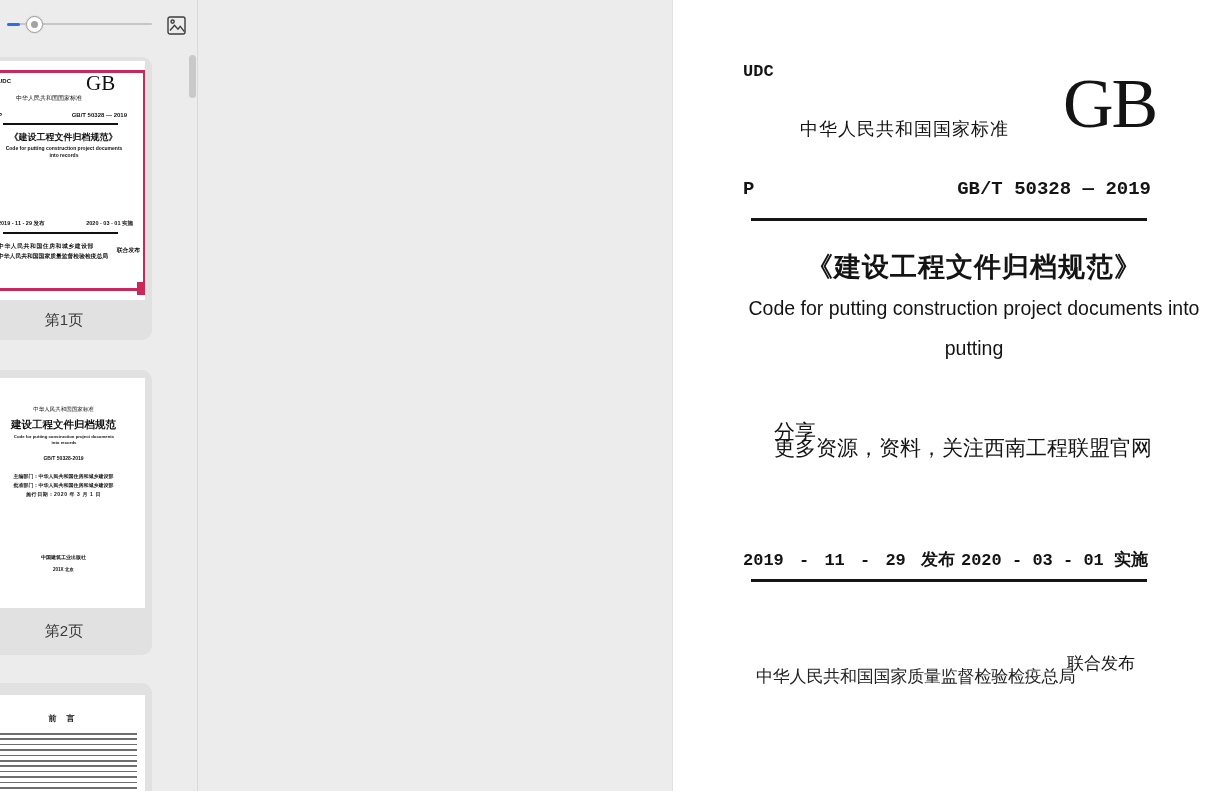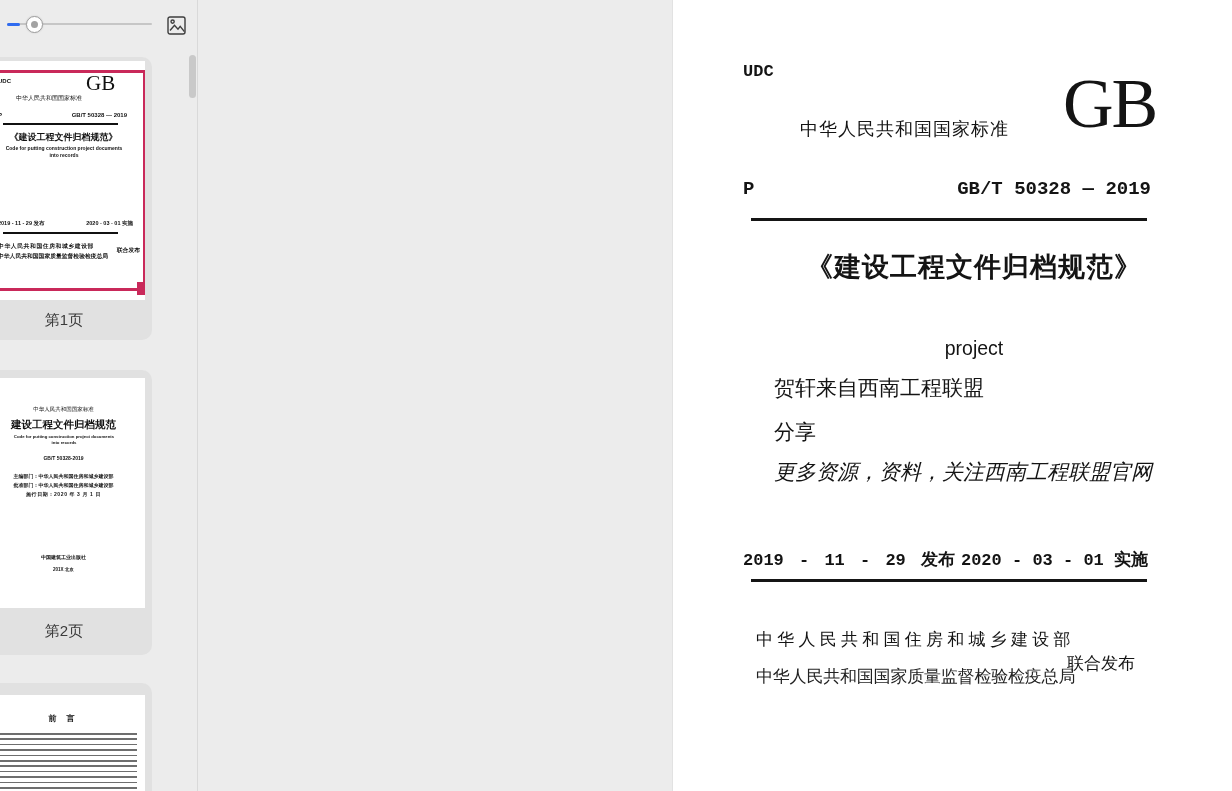--- a/index.html
+++ b/index.html
@@ -96,21 +96,21 @@
   .doc-rule.r1{top:218px;}
   .doc-rule.r2{top:579px;}
   .doc-title{left:70px;top:249px;width:462px;text-align:center;font-size:27px;font-weight:bold;letter-spacing:1px;}
   .doc-en{left:70px;width:462px;text-align:center;font-size:19.5px;color:#2d2d2d;}
   .doc-en.l1{top:297px;}
   .doc-en.l2{top:337px;}
   .doc-wm{left:101px;font-size:21px;color:var(--watermark-red);}
   .doc-wm.w0{top:374px;}
   .doc-wm.w1{top:402px;}
   .doc-wm.w2{top:418px;}
-  .doc-wm.w3{top:458px;font-style:italic;}
+  .doc-wm.w3{top:434px;}
   .doc-date-l{left:70px;top:548px;font-size:17px;font-weight:bold;white-space:pre;word-spacing:5px;
     font-family:"Liberation Mono",monospace;}
   .doc-date-r{right:84px;top:548px;font-size:17px;font-weight:bold;white-space:pre;
     font-family:"Liberation Mono",monospace;}
   .doc-pub1{left:83px;top:628px;font-size:17px;color:#222;font-family:"Liberation Serif",serif;white-space:pre;}
   .doc-joint{left:394px;top:652px;font-size:17px;color:#222;font-family:"Liberation Serif",serif;}
   .doc-pub2-clip{left:83px;top:666px;width:470px;height:21px;overflow:hidden;}
   .doc-pub2-clip div{position:static;font-size:17px;line-height:22px;color:#222;
     font-family:"Liberation Serif",serif;letter-spacing:-0.2px;}
 </style>
@@ -186,26 +186,25 @@
   <div class="panel-divider"></div>
 
   <div class="page">
     <div class="doc-udc">UDC</div>
     <div class="doc-std">中华人民共和国国家标准</div>
     <div class="doc-gb">GB</div>
     <div class="doc-p">P</div>
     <div class="doc-code">GB/T 50328 — 2019</div>
     <div class="doc-rule r1"></div>
     <div class="doc-title">《建设工程文件归档规范》</div>
-    <div class="doc-en l2">project</div>
-    <div class="doc-wm w0">贺轩来自西南工程联盟</div>
+    <div class="doc-en l1">Code for putting construction project documents into</div>
+    <div class="doc-en l2">putting</div>
     <div class="doc-wm w2">分享</div>
     <div class="doc-wm w3">更多资源，资料，关注西南工程联盟官网</div>
     <div class="doc-date-l">2019 - 11 - 29 发布</div>
     <div class="doc-date-r">2020 - 03 - 01 实施</div>
     <div class="doc-rule r2"></div>
-    <div class="doc-pub1">中 华 人 民 共 和 国 住 房 和 城 乡 建 设 部</div>
     <div class="doc-joint">联合发布</div>
     <div class="doc-pub2-clip">
       <div>中华人民共和国国家质量监督检验检疫总局</div>
     </div>
   </div>
 </div>
 
 </body></html>

